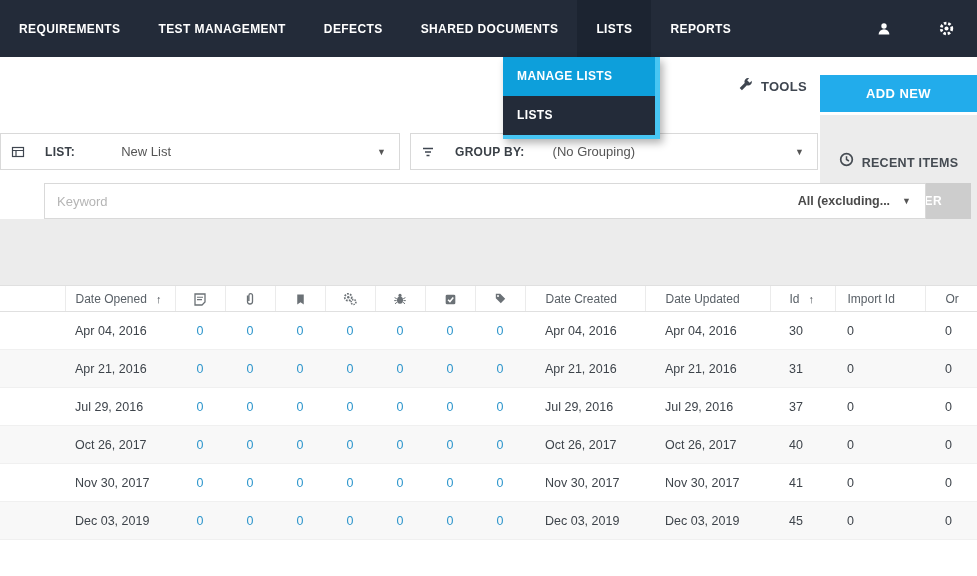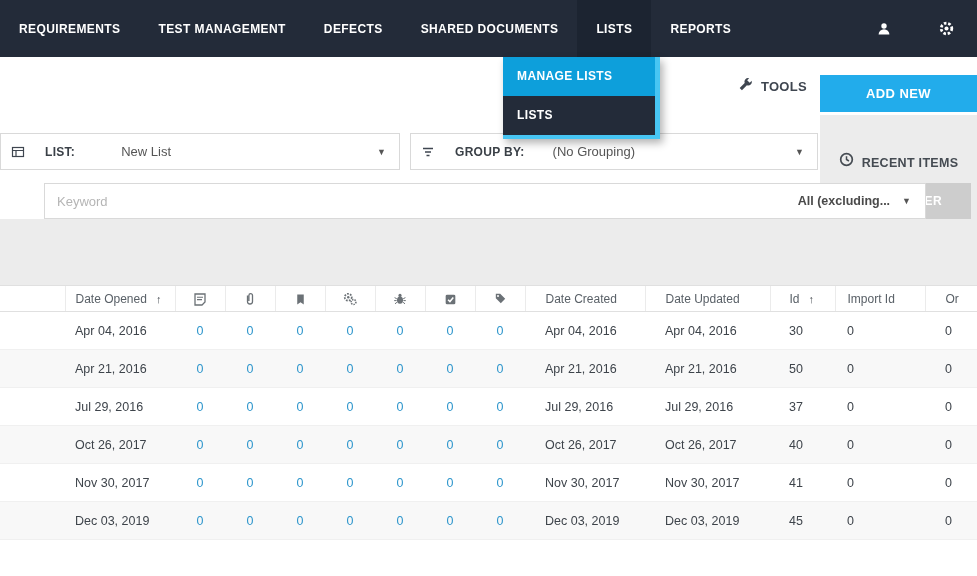--- a/index.html
+++ b/index.html
@@ -248,21 +248,21 @@
             <td class="pl10">Apr 21, 2016</td>
             <td class="c-center"><a href="#">0</a></td>
             <td class="c-center"><a href="#">0</a></td>
             <td class="c-center"><a href="#">0</a></td>
             <td class="c-center"><a href="#">0</a></td>
             <td class="c-center"><a href="#">0</a></td>
             <td class="c-center"><a href="#">0</a></td>
             <td class="c-center"><a href="#">0</a></td>
             <td class="pl20">Apr 21, 2016</td>
             <td class="pl20">Apr 21, 2016</td>
-            <td class="pl19">50</td>
+            <td class="pl19">31</td>
             <td class="pl12">0</td>
             <td class="pl20">0</td>
           </tr>
           <tr>
             <td></td>
             <td class="pl10">Jul 29, 2016</td>
             <td class="c-center"><a href="#">0</a></td>
             <td class="c-center"><a href="#">0</a></td>
             <td class="c-center"><a href="#">0</a></td>
             <td class="c-center"><a href="#">0</a></td>

